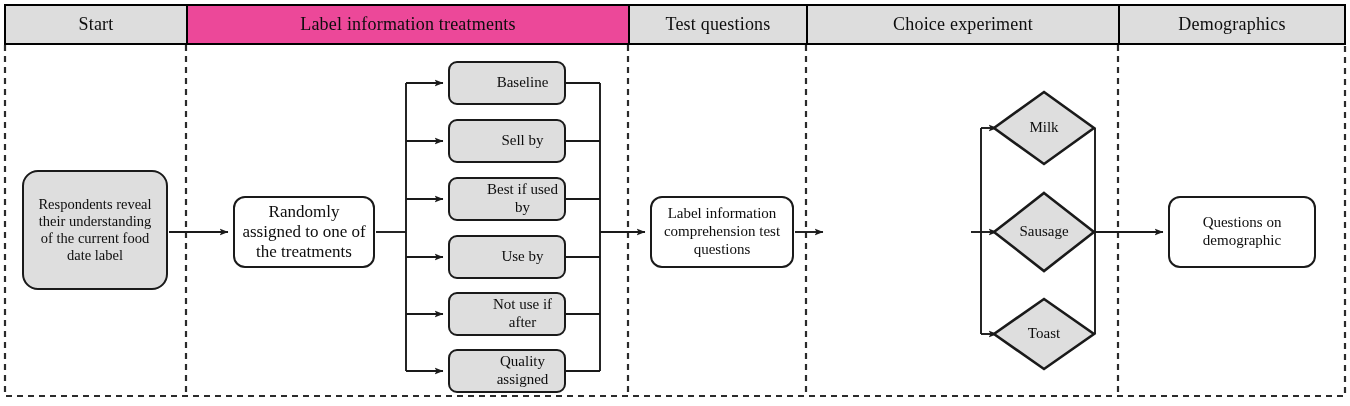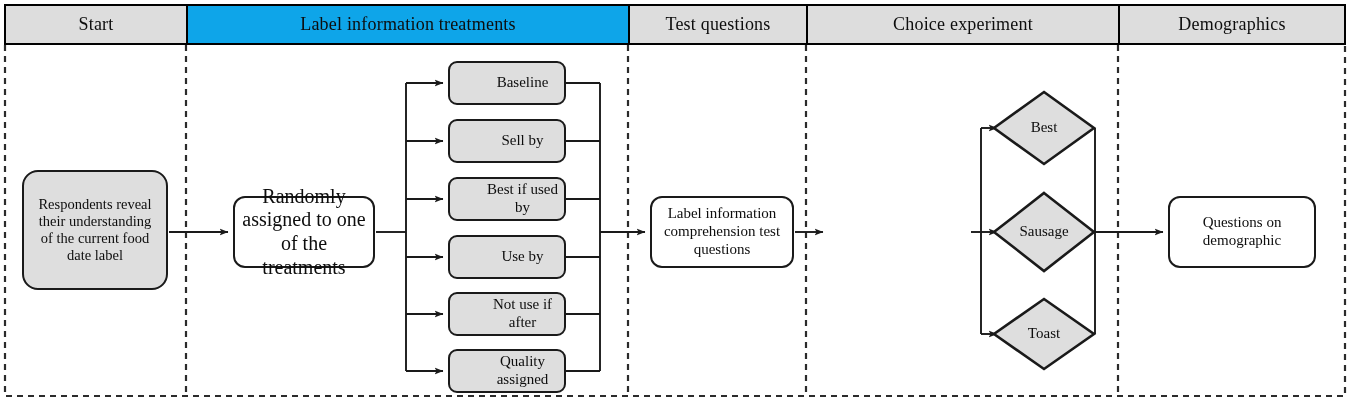--- a/index.html
+++ b/index.html
@@ -38,21 +38,21 @@
     border-right: 2px solid #000000;
     background: #dddddd;
     display: flex;
     align-items: center;
     justify-content: center;
     font-size: 18px;
     color: #0d0d0d;
     letter-spacing: 0.2px;
   }
   .header-cell:last-child { border-right: none; }
-  .header-cell.emph { background: #0ea5e9; }
+  .header-cell.emph { background: #ec4899; }
 
   
   .node {
     position: absolute;
     box-sizing: border-box;
     border: 2px solid #1a1a1a;
     background: #ffffff;
     display: flex;
     align-items: center;
     justify-content: center;
@@ -60,21 +60,21 @@
     color: #0d0d0d;
     line-height: 1.18;
     z-index: 3;
   }
   .node.filled { background: #dedede; }
   .node.r-lg { border-radius: 16px; }
   .node.r-md { border-radius: 12px; }
   .node.r-sm { border-radius: 9px; }
 
   .n-start      { left: 22px;  top: 170px; width: 146px; height: 120px; font-size: 14.5px; padding: 0 10px; }
-  .n-random     { left: 233px; top: 196px; width: 142px; height: 72px;  font-size: 20px;   padding: 0 7px; }
+  .n-random     { left: 233px; top: 196px; width: 142px; height: 72px;  font-size: 17px;   padding: 0 7px; }
   .t-box        { left: 448px; width: 118px; height: 44px; font-size: 15px; padding-left: 31px; }
   .n-test       { left: 650px; top: 196px; width: 144px; height: 72px;  font-size: 15px;   padding: 0 7px; }
   .n-product    { left: 828px; top: 196px; width: 142px; height: 72px;  font-size: 15px;   padding: 0 7px; }
   .n-demo       { left: 1168px;top: 196px; width: 148px; height: 72px;  font-size: 15px;   padding: 2px 7px; }
 
   
   .diamond-label {
     position: absolute;
     width: 116px;
     text-align: center;
@@ -187,19 +187,19 @@
   <div class="node filled r-sm t-box" style="top:61px">Baseline</div>
   <div class="node filled r-sm t-box" style="top:119px">Sell by</div>
   <div class="node filled r-sm t-box" style="top:177px">Best if used by</div>
   <div class="node filled r-sm t-box" style="top:235px">Use by</div>
   <div class="node filled r-sm t-box" style="top:292px">Not use if after</div>
   <div class="node filled r-sm t-box" style="top:349px">Quality assigned</div>
 
   <div class="node r-md n-test">Label information comprehension test questions</div>
 
 
-  <div class="diamond-label" style="left:986px; top:119px">Best</div>
+  <div class="diamond-label" style="left:986px; top:119px">Milk</div>
   <div class="diamond-label" style="left:986px; top:223px">Sausage</div>
   <div class="diamond-label" style="left:986px; top:325px">Toast</div>
 
   <div class="node r-md n-demo">Questions on demographic</div>
 
 </div>
 
 </body></html>

